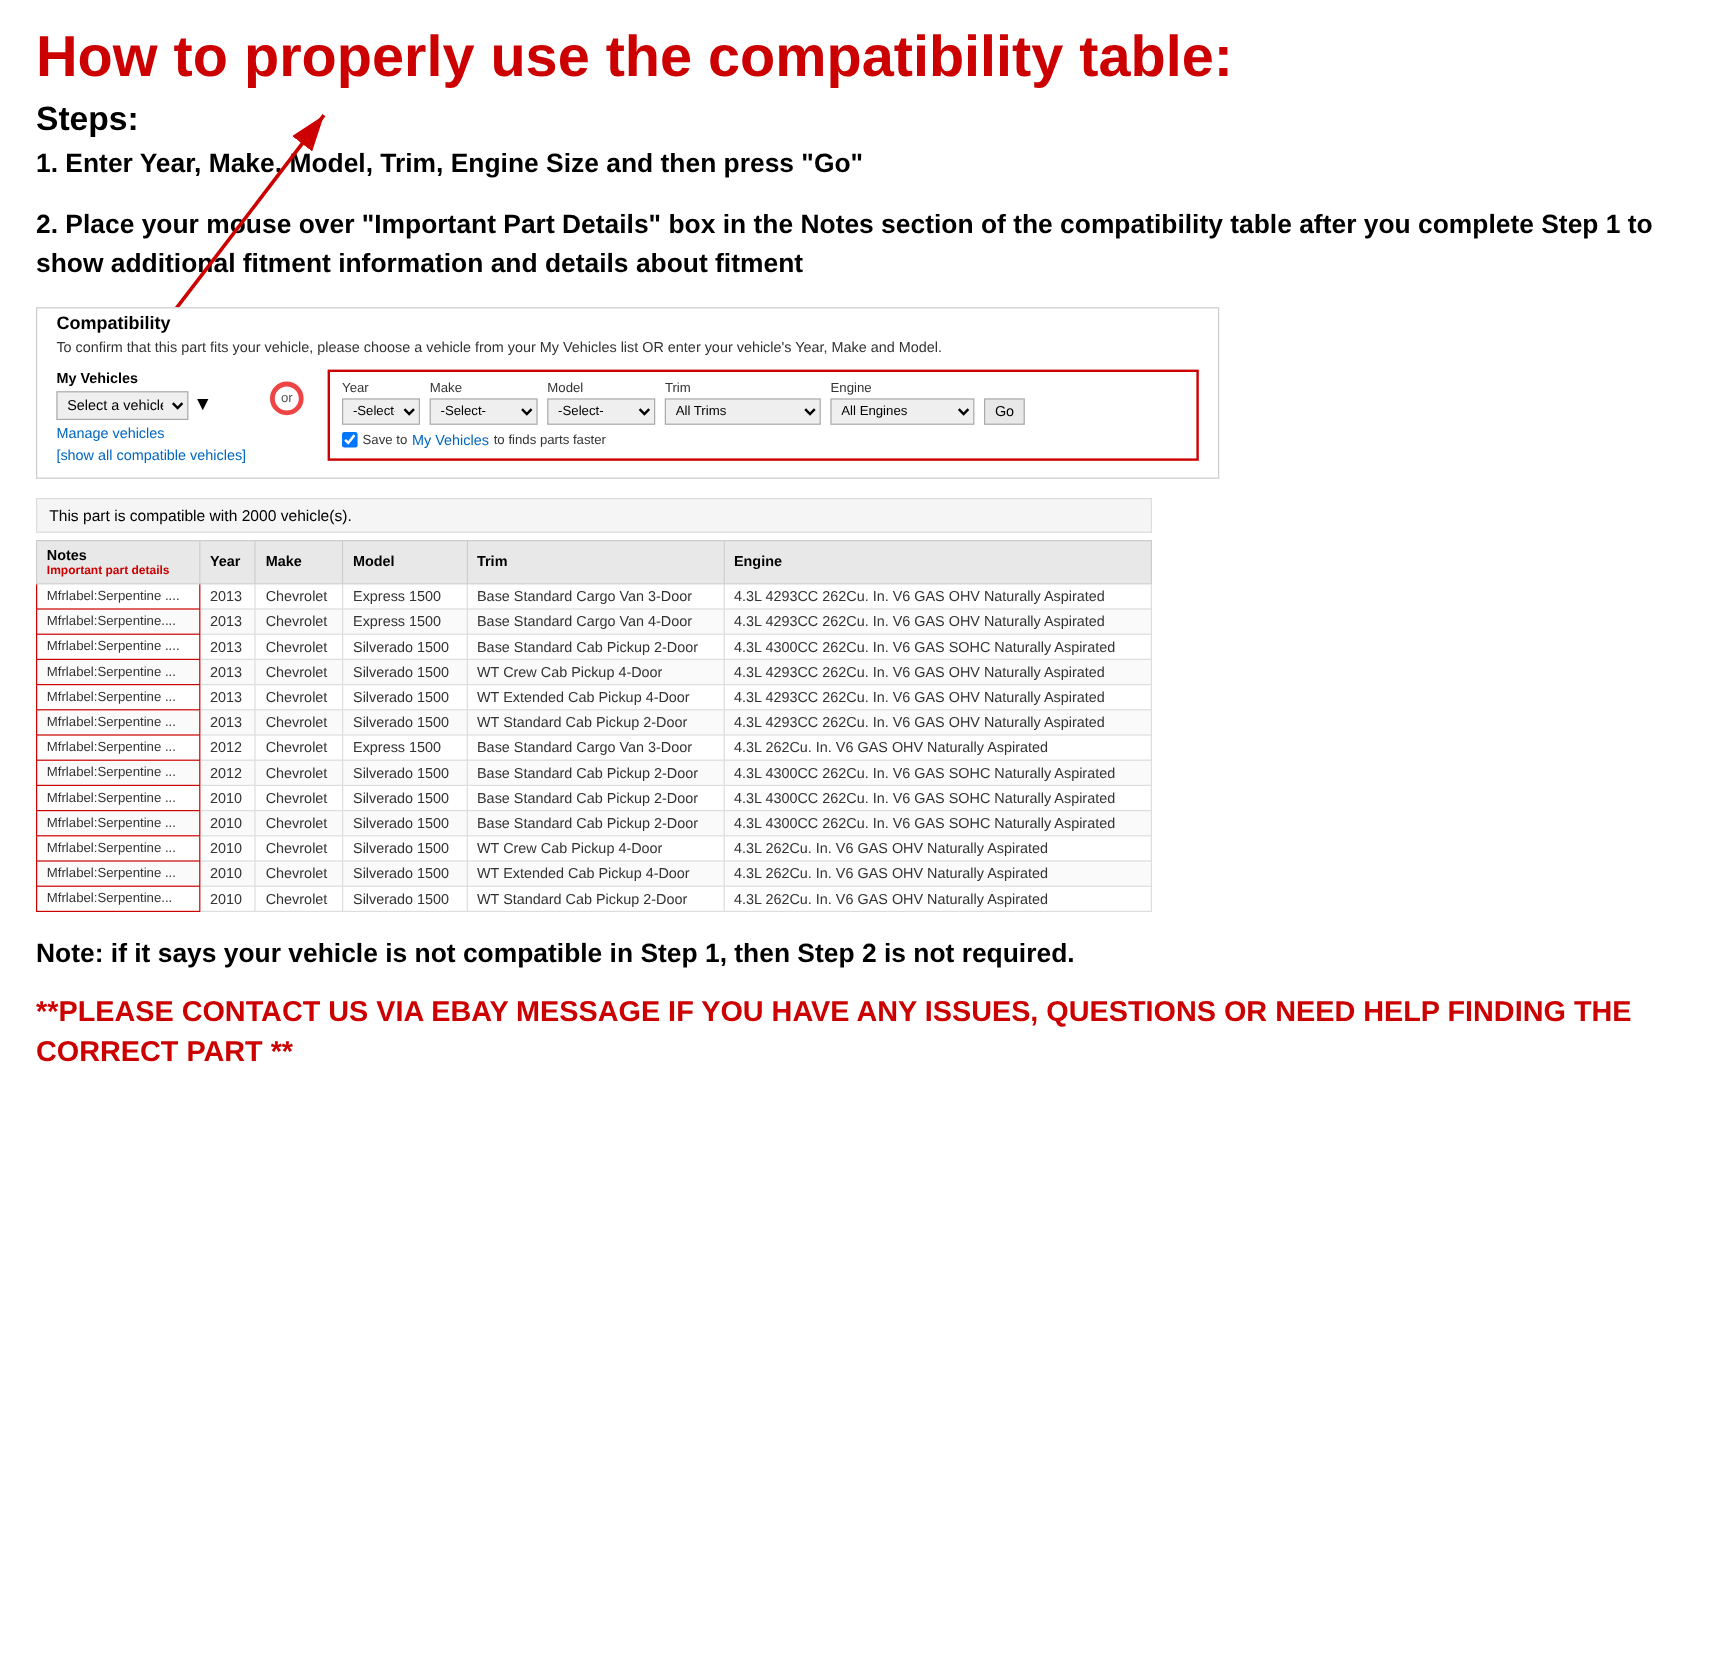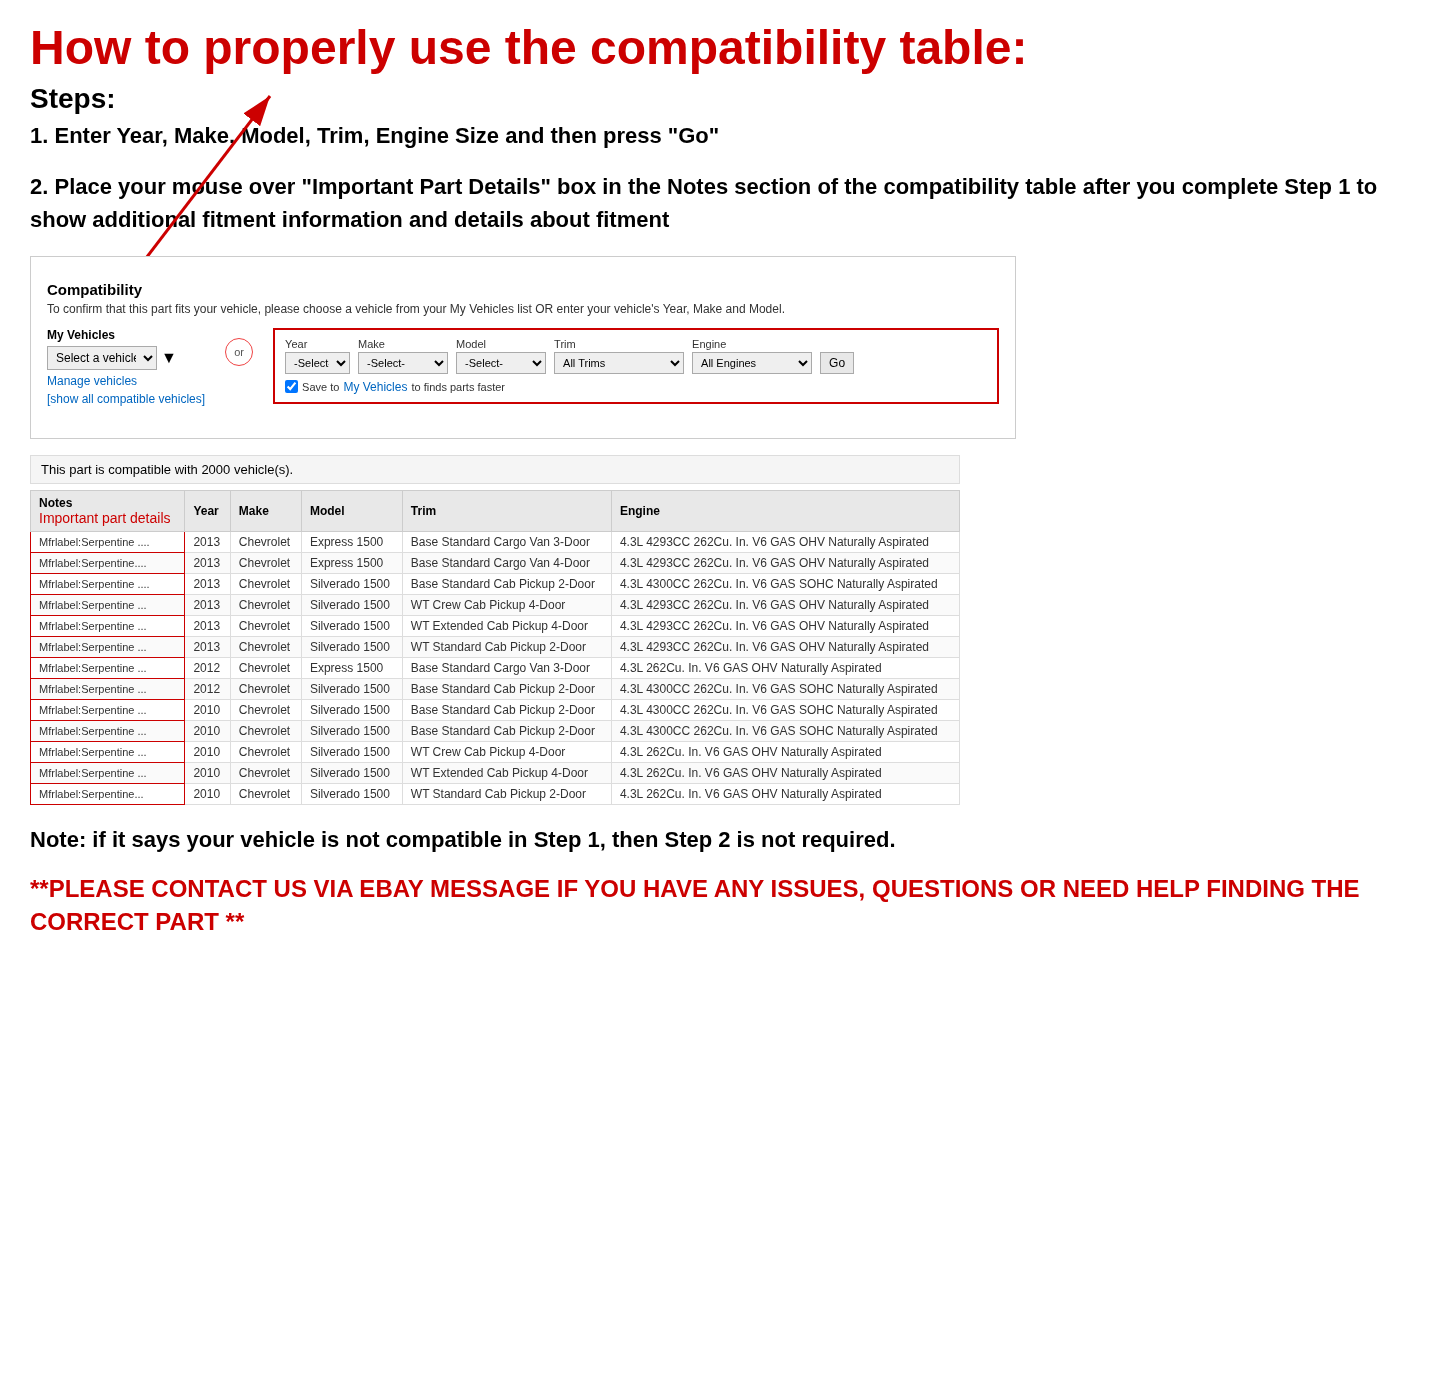--- a/index.html
+++ b/index.html
@@ -32,21 +32,21 @@
     }
     .step2-text {
       font-size: 22px;
       font-weight: bold;
       color: #000;
       margin-bottom: 20px;
       line-height: 1.5;
     }
     .compatibility-box {
       border: 1px solid #ccc;
-      padding: 24px 16px;
+      padding: 4px 16px;
       background: #fff;
       margin-bottom: 16px;
       position: relative;
       width: 986px;
     }
     .compat-title {
       font-size: 15px;
       font-weight: bold;
       color: #000;
       margin-bottom: 4px;
@@ -94,21 +94,21 @@
       font-size: 12px;
       color: #0066c0;
       text-decoration: none;
     }
     .or-circle {
       display: flex;
       align-items: center;
       justify-content: center;
       width: 28px;
       height: 28px;
-      border: 1px solid #ef4444;
+      border: 4px solid #ef4444;
       border-radius: 50%;
       font-size: 11px;
       color: #555;
       margin-top: 10px;
       flex-shrink: 0;
     }
     .ymm-section {
       border: 2px solid #cc0000;
       padding: 8px 10px;
       background: #fff;
@@ -196,22 +196,22 @@
       font-size: 12px;
       font-weight: bold;
       color: #000;
     }
     .compat-table th.notes-th {
       min-width: 110px;
       margin-top: 40px;
     }
     .th-important {
       color: #cc0000;
-      font-weight: normal;
-      font-size: 14px;
+      font-weight: bold;
+      font-size: 10px;
       display: block;
     }
     .compat-table td {
       padding: 3px 8px;
       border: 1px solid #ddd;
       color: #333;
     }
     .compat-table tr:nth-child(even) td {
       background: #fafafa;
     }

